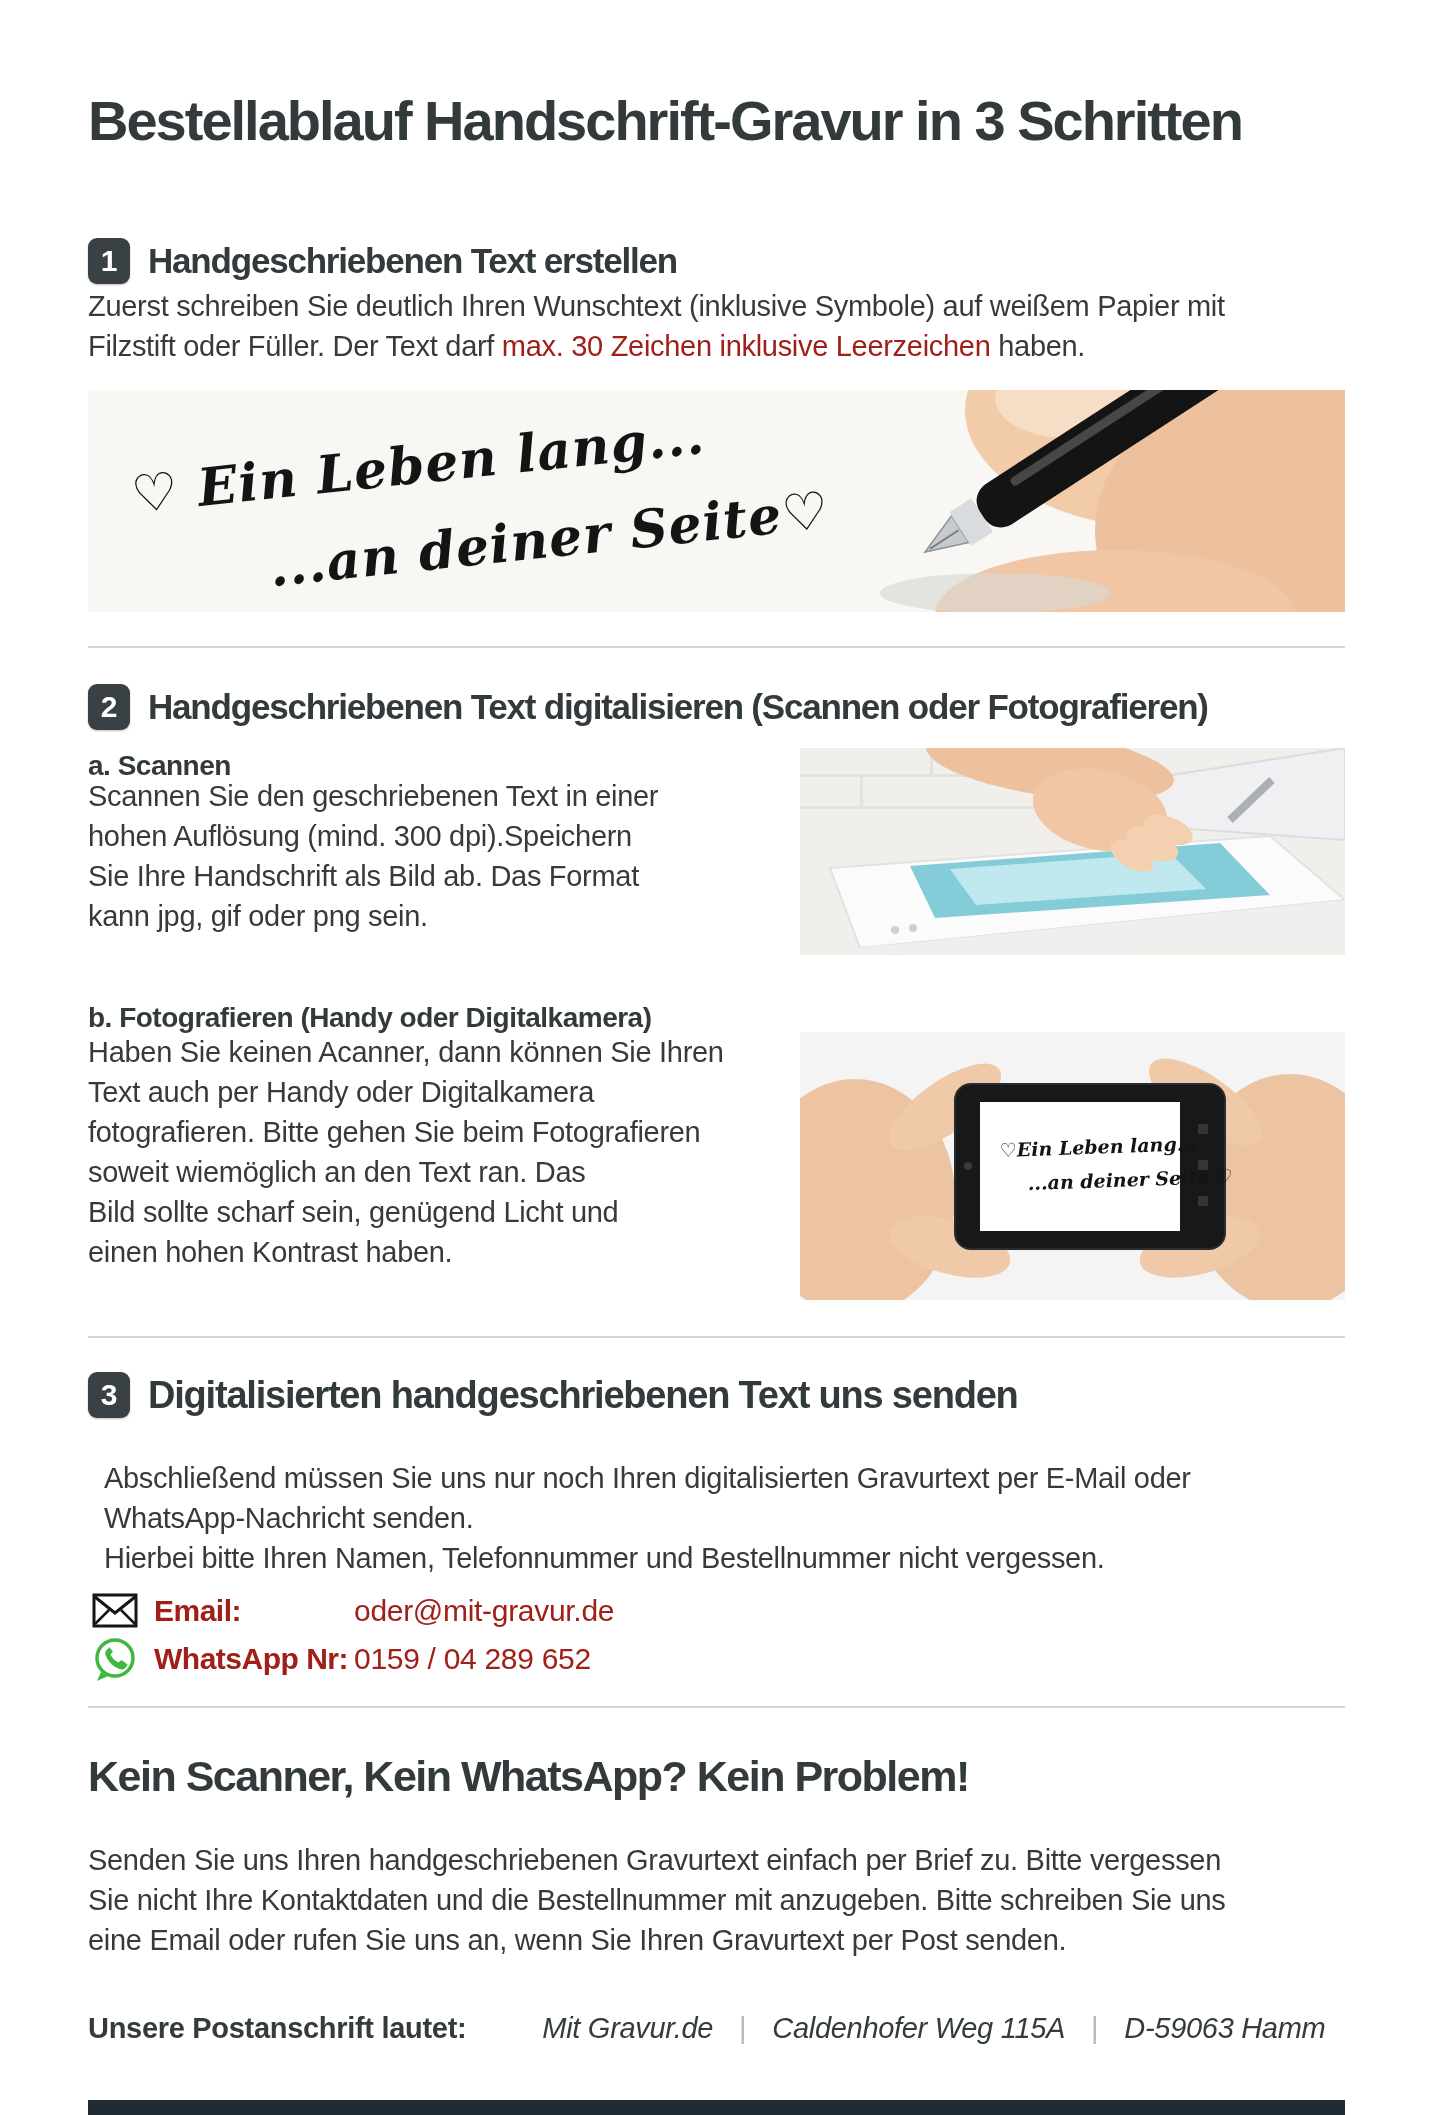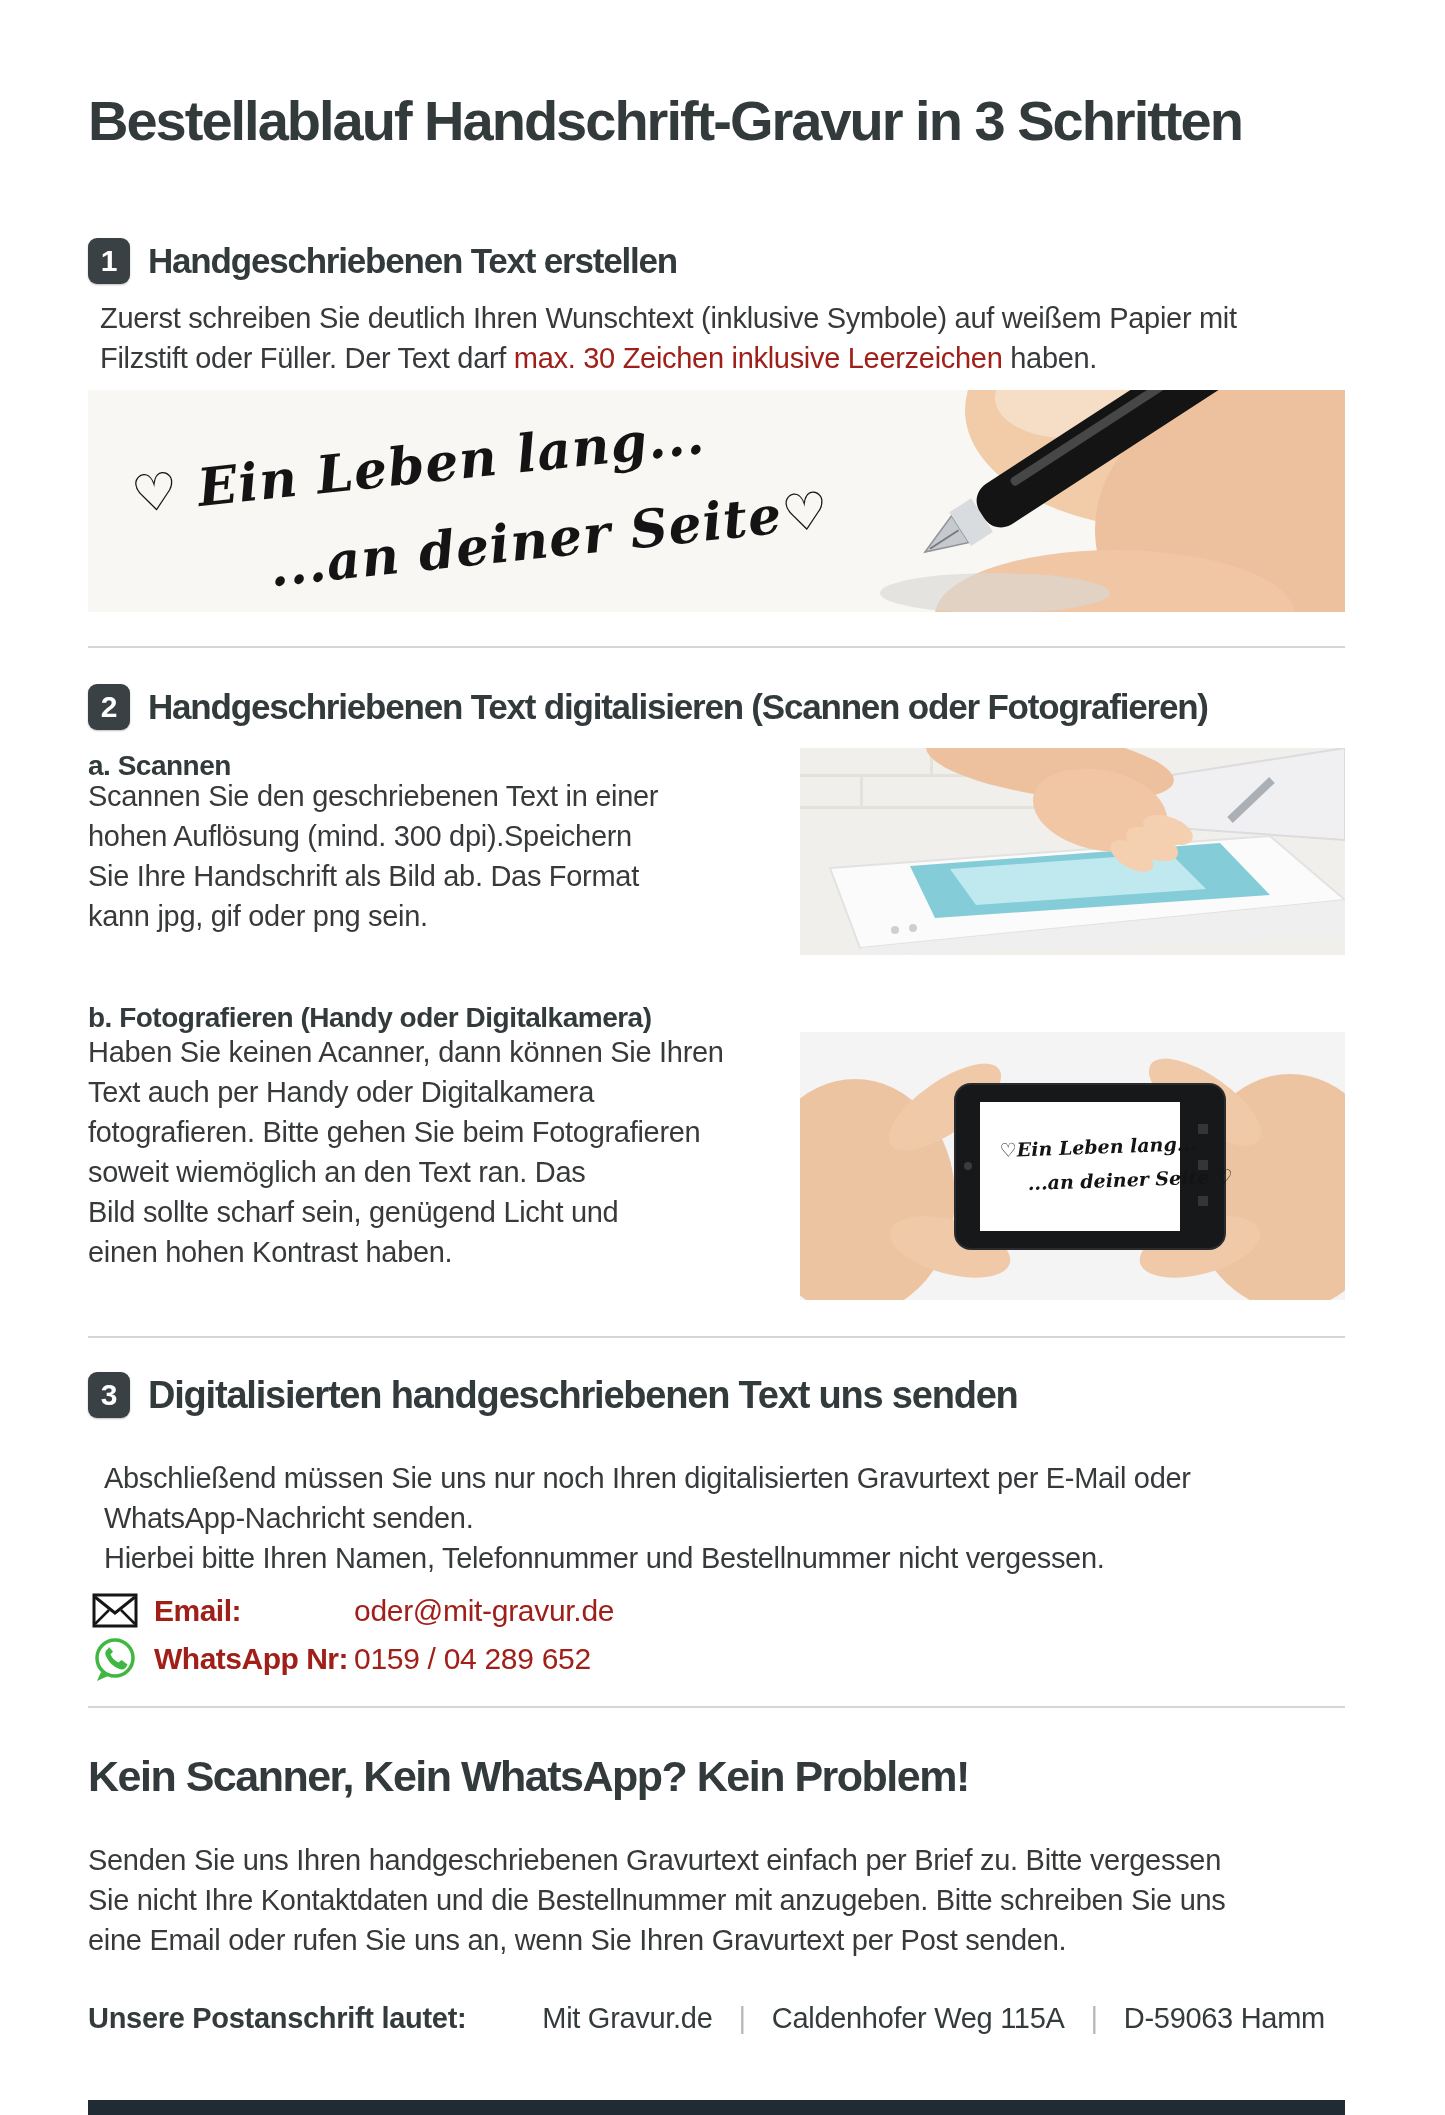--- a/index.html
+++ b/index.html
@@ -48,38 +48,38 @@
   .contact-value{font-size:30px;color:#a02019;letter-spacing:-0.3px;}
   .bottom-heading{
     left:88px;top:1752px;font-size:43px;font-weight:bold;letter-spacing:-1.5px;
     color:#333a3c;white-space:nowrap;
   }
   .footer-row{
     left:88px;top:1994px;display:flex;align-items:baseline;font-size:29px;
     letter-spacing:-0.3px;color:#343b3d;white-space:nowrap;
   }
   .footer-label{font-weight:bold;margin-right:50px;}
-  .footer-item{margin:8px 26px;}
+  .footer-item{margin:18px 26px;font-style:italic;}
   .footer-item:first-of-type{margin-left:0;}
   .footer-sep{color:#b9b9b9;}
   .bottom-bar{left:88px;top:2100px;width:1257px;height:15px;background:#212b33;}
 </style>
 </head>
 <body>
 
 <div class="page">
 
   <div class="abs title">Bestellablauf Handschrift-Gravur in 3 Schritten</div>
 
   <div class="abs step-header" style="top:238px;">
     <div class="badge">1</div>
     <div class="step-heading">Handgeschriebenen Text erstellen</div>
   </div>
 
-  <p class="abs body-text" style="left:88px;top:286px;width:1300px;margin:12px;"><span>Zuerst schreiben Sie deutlich Ihren Wunschtext (inklusive Symbole) auf weißem Papier mit
+  <p class="abs body-text" style="left:88px;top:286px;width:1300px;margin:0;"><span>Zuerst schreiben Sie deutlich Ihren Wunschtext (inklusive Symbole) auf weißem Papier mit
 Filzstift oder Füller. Der Text darf </span><span class="hl-red">max. 30 Zeichen inklusive Leerzeichen</span><span> haben.</span></p>
 
   <div class="abs banner">
     <svg class="abs" style="right:0;top:0;" width="520" height="222" viewBox="0 0 520 222">
       <ellipse cx="350" cy="20" rx="210" ry="120" fill="#f2cba9"></ellipse>
       <ellipse cx="240" cy="8" rx="70" ry="40" fill="#f6ddc5"></ellipse>
       <ellipse cx="460" cy="140" rx="190" ry="150" fill="#eec19e"></ellipse>
       <ellipse cx="290" cy="225" rx="180" ry="65" fill="#f0c6a4"></ellipse>
       <ellipse cx="170" cy="203" rx="115" ry="20" fill="#d8d8d4" opacity="0.65"></ellipse>
       <g transform="translate(100,162) rotate(-33)">

